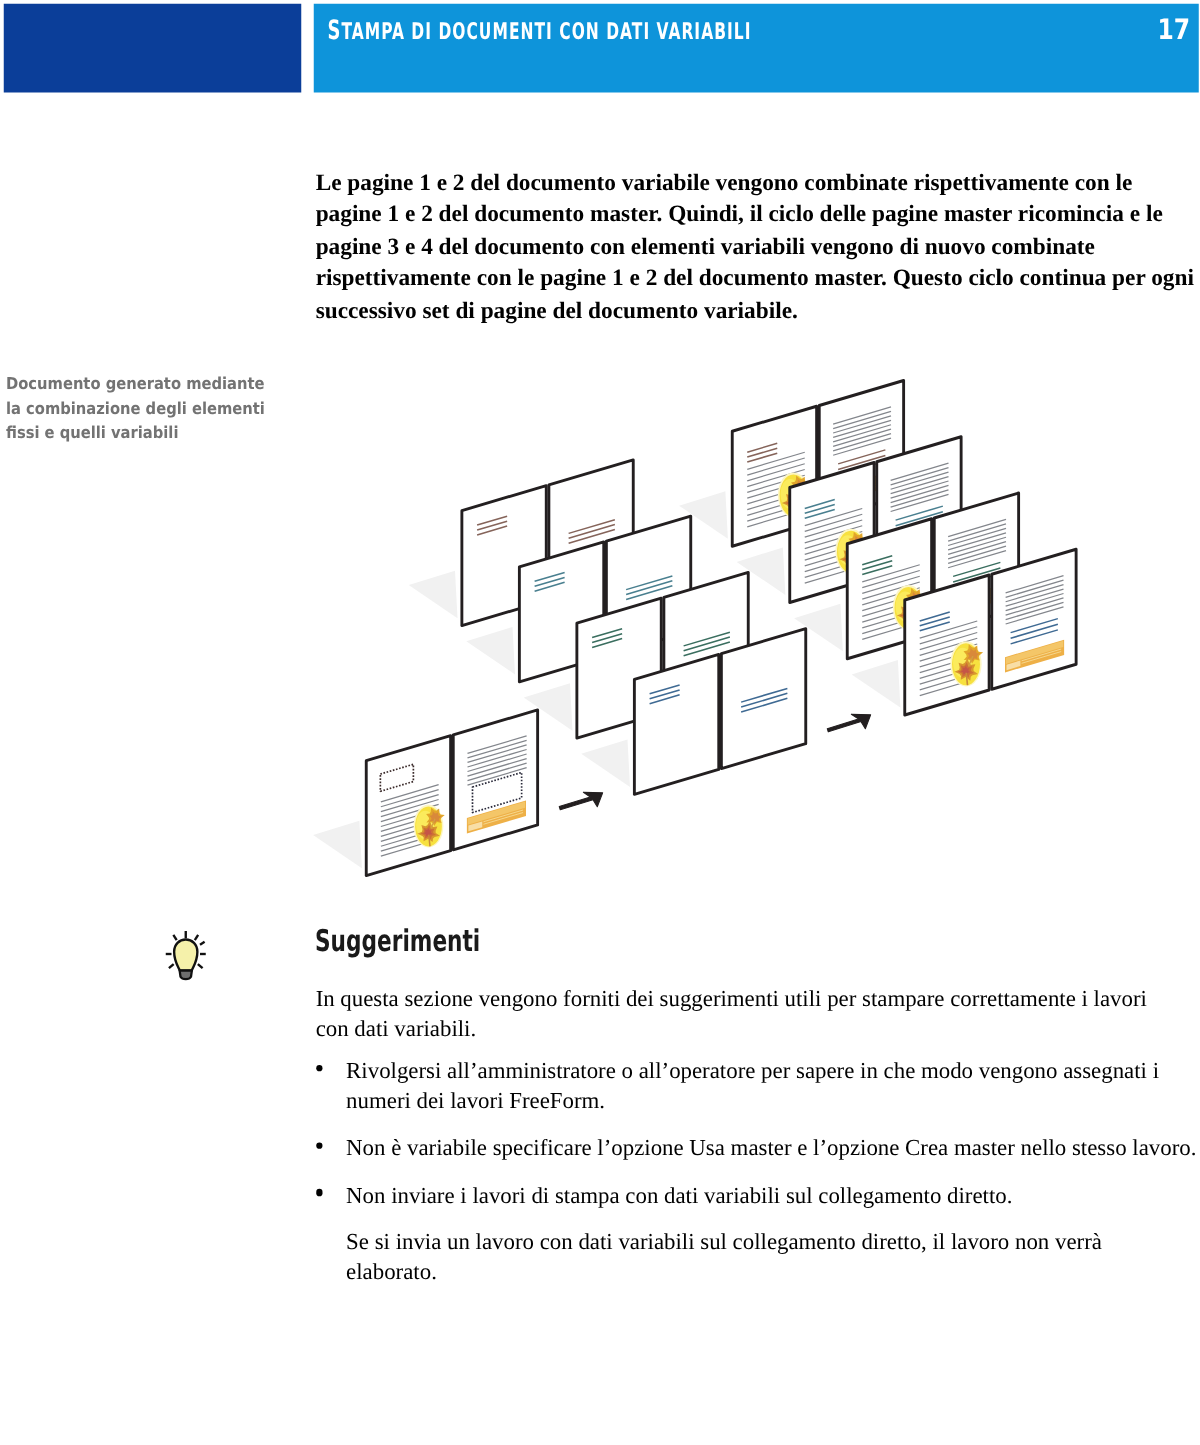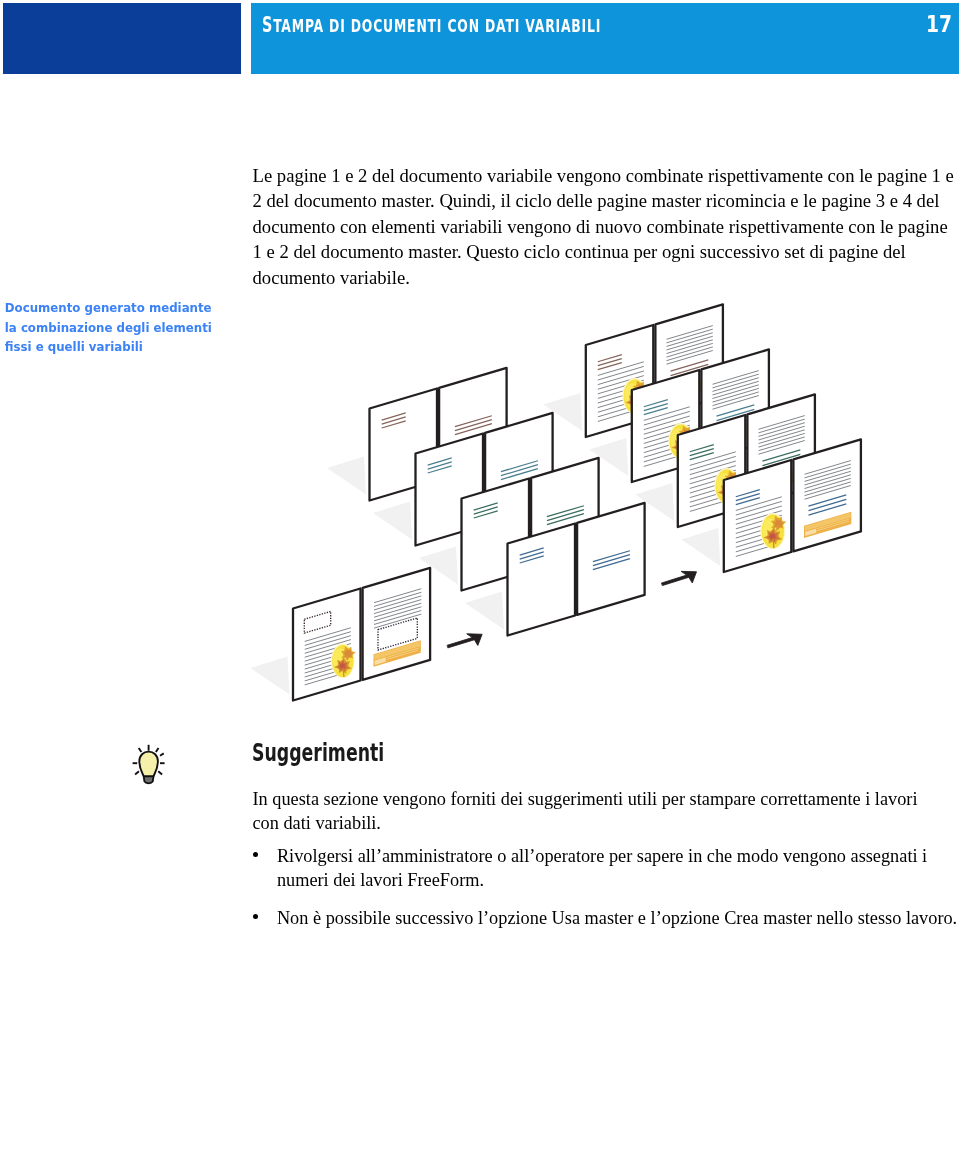--- a/index.html
+++ b/index.html
@@ -8,24 +8,24 @@
 .hdr-dark{position:absolute;left:3px;top:3px;width:238px;height:70.5px;}
 .hdr-bar{position:absolute;left:251px;top:3px;width:707.5px;height:70.5px;}
 .hdr-title{position:absolute;left:262px;top:13.9px;font-family:"DejaVu Sans Condensed","DejaVu Sans",sans-serif;
      font-weight:bold;font-size:21.3px;line-height:21.3px;color:#fff;letter-spacing:1.1px;white-space:nowrap;
      transform:scaleX(0.7478);transform-origin:0 0;}
 .hdr-title .sc{font-size:0.865em;}
 .pageno{position:absolute;left:926.1px;top:12.9px;transform:scaleX(0.92);transform-origin:0 0;
      font-family:"DejaVu Sans Condensed","DejaVu Sans",sans-serif;font-weight:bold;font-size:22.6px;line-height:22.6px;color:#fff;}
 .ill{position:absolute;left:0;top:0;}
 .bulb{position:absolute;left:0;top:0;}
-.intro{position:absolute;left:252.5px;top:163px;width:705px;}
+.intro{position:absolute;left:252.5px;top:134px;width:705px;font-weight:bold;}
 .intro p{margin:0;font-size:18.65px;line-height:25.45px;}
 .fig-cap{position:absolute;left:4.8px;top:297.8px;width:214px;
-     font-family:"DejaVu Sans Condensed","DejaVu Sans",sans-serif;font-weight:bold;font-size:13.1px;line-height:19.7px;color:#3b82f6;}
+     font-family:"DejaVu Sans Condensed","DejaVu Sans",sans-serif;font-weight:bold;font-size:13.1px;line-height:19.7px;color:#737373;}
 .tips-head{position:absolute;left:252px;top:737.8px;transform:scaleX(0.806);transform-origin:0 0;white-space:nowrap;
      font-family:"DejaVu Sans Condensed","DejaVu Sans",sans-serif;font-weight:bold;font-size:23.9px;line-height:30px;color:#1a1a1a;}
 .tips-intro{position:absolute;left:252.5px;top:787px;width:688px;}
 .tips-intro p{margin:0;font-size:18.3px;line-height:24px;}
 .blist{position:absolute;left:252.5px;top:844.3px;width:690px;}
 .bitem{position:relative;margin:0 0 13.8px 0;}
 .bmark{position:absolute;left:0.4px;top:7.5px;width:5.2px;height:5.2px;border-radius:50%;background:#010101;font-size:0;}
 .btext{margin:0 0 0 24.4px;font-size:18.3px;line-height:24px;width:683px;}
 .bnote{margin:13.5px 0 0 24.4px;font-size:18.3px;line-height:24px;width:658px;}
 </style>
@@ -358,15 +358,20 @@
   <p>In questa sezione vengono forniti dei suggerimenti utili per stampare correttamente i lavori con dati variabili.</p>
 </div>
 
 <div class="blist">
   <div class="bitem">
     <span class="bmark"></span>
     <p class="btext">Rivolgersi all’amministratore o all’operatore per sapere in che modo vengono assegnati i numeri dei lavori FreeForm.</p>
   </div>
   <div class="bitem">
     <span class="bmark"></span>
-    <p class="btext">Non è possibile successivo l’opzione Usa master e l’opzione Crea master nello stesso lavoro.</p>
+    <p class="btext">Non è variabile specificare l’opzione Usa master e l’opzione Crea master nello stesso lavoro.</p>
+  </div>
+  <div class="bitem">
+    <span class="bmark"></span>
+    <p class="btext">Non inviare i lavori di stampa con dati variabili sul collegamento diretto.</p>
+    <p class="bnote">Se si invia un lavoro con dati variabili sul collegamento diretto, il lavoro non verrà elaborato.</p>
   </div>
 </div>
 
 </body></html>

